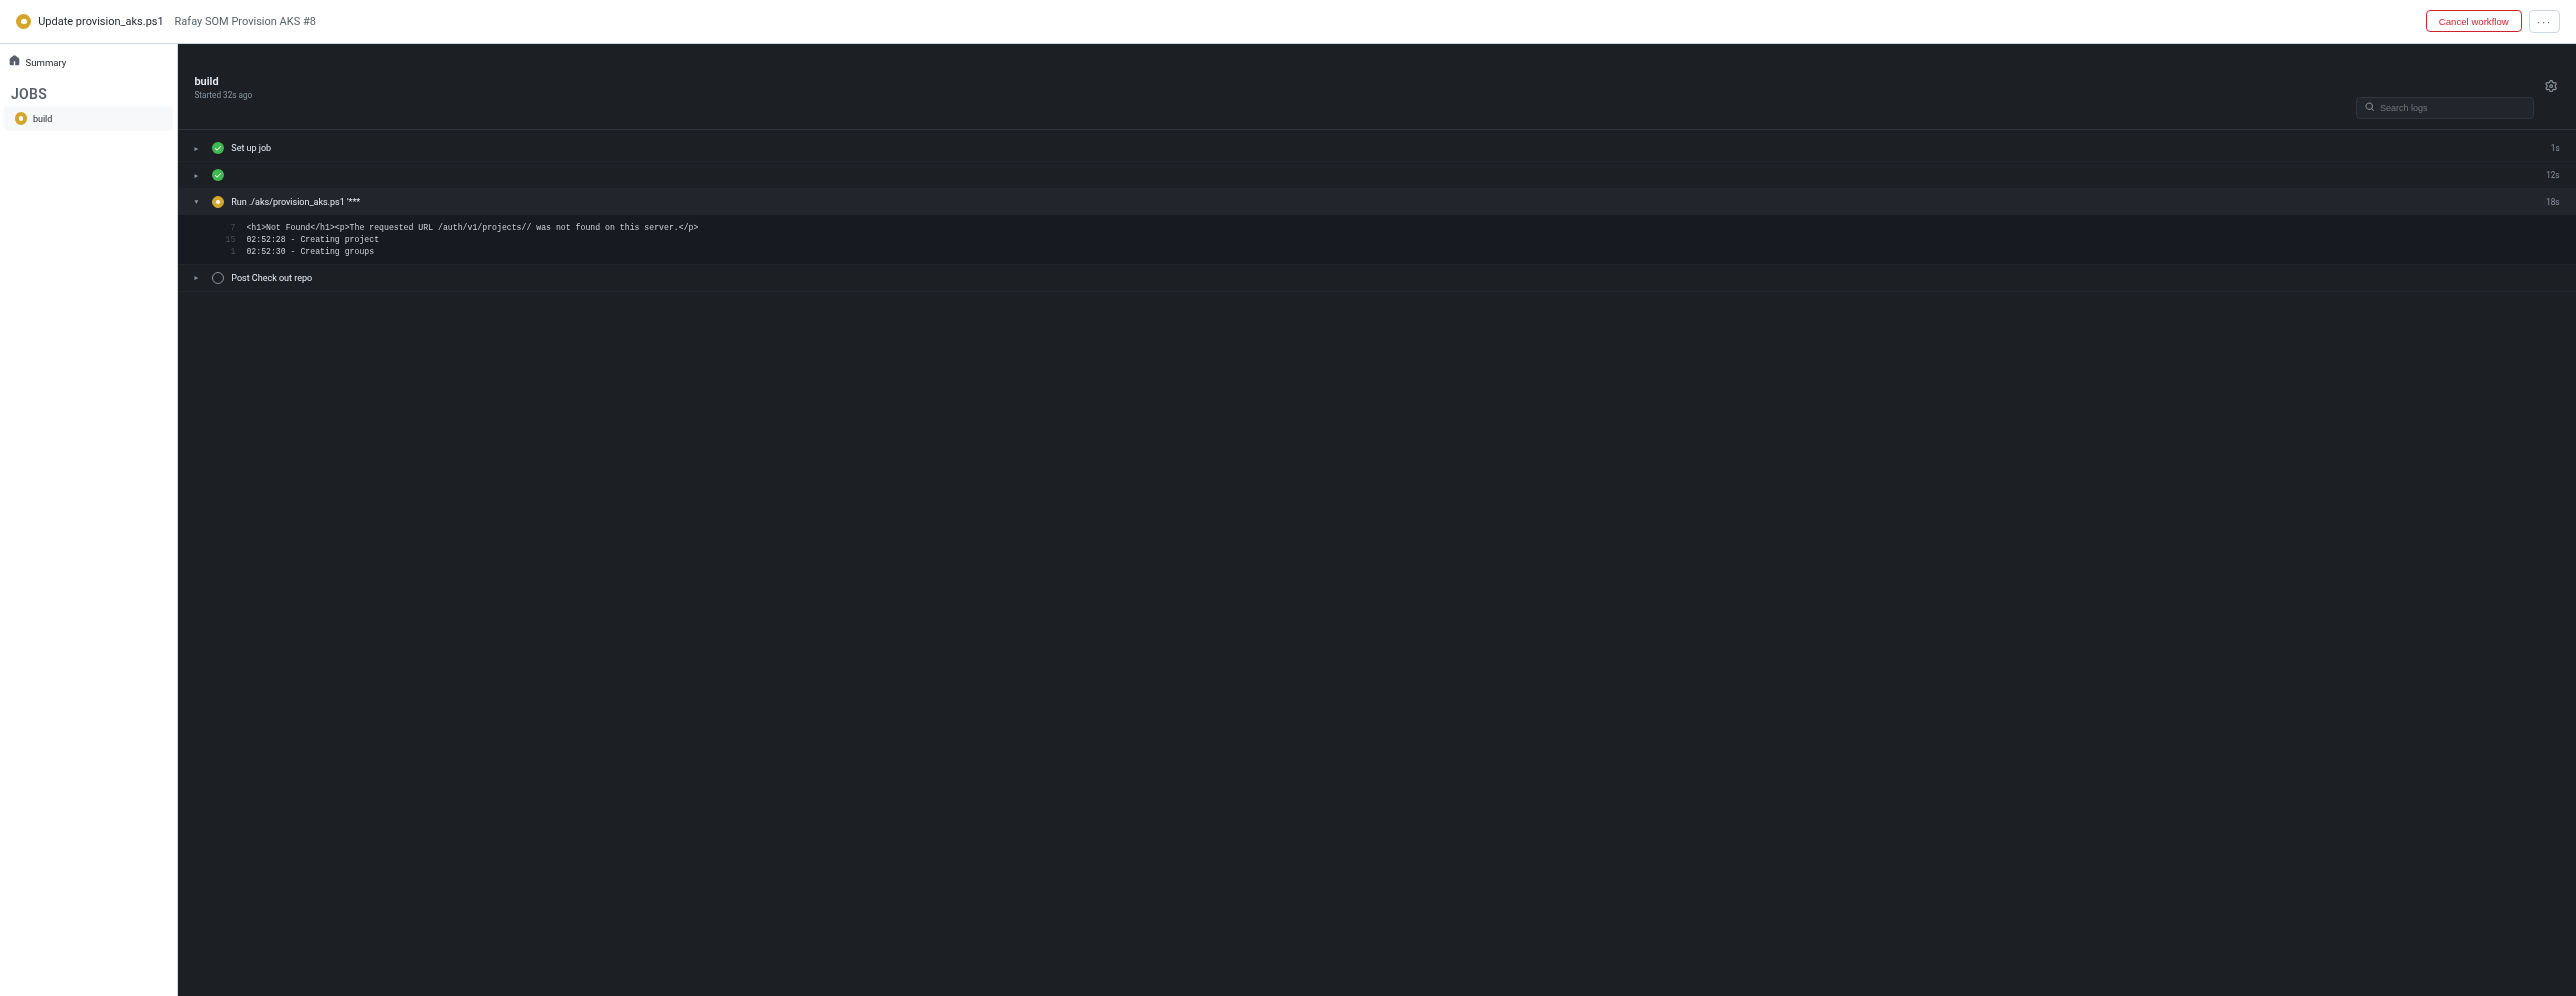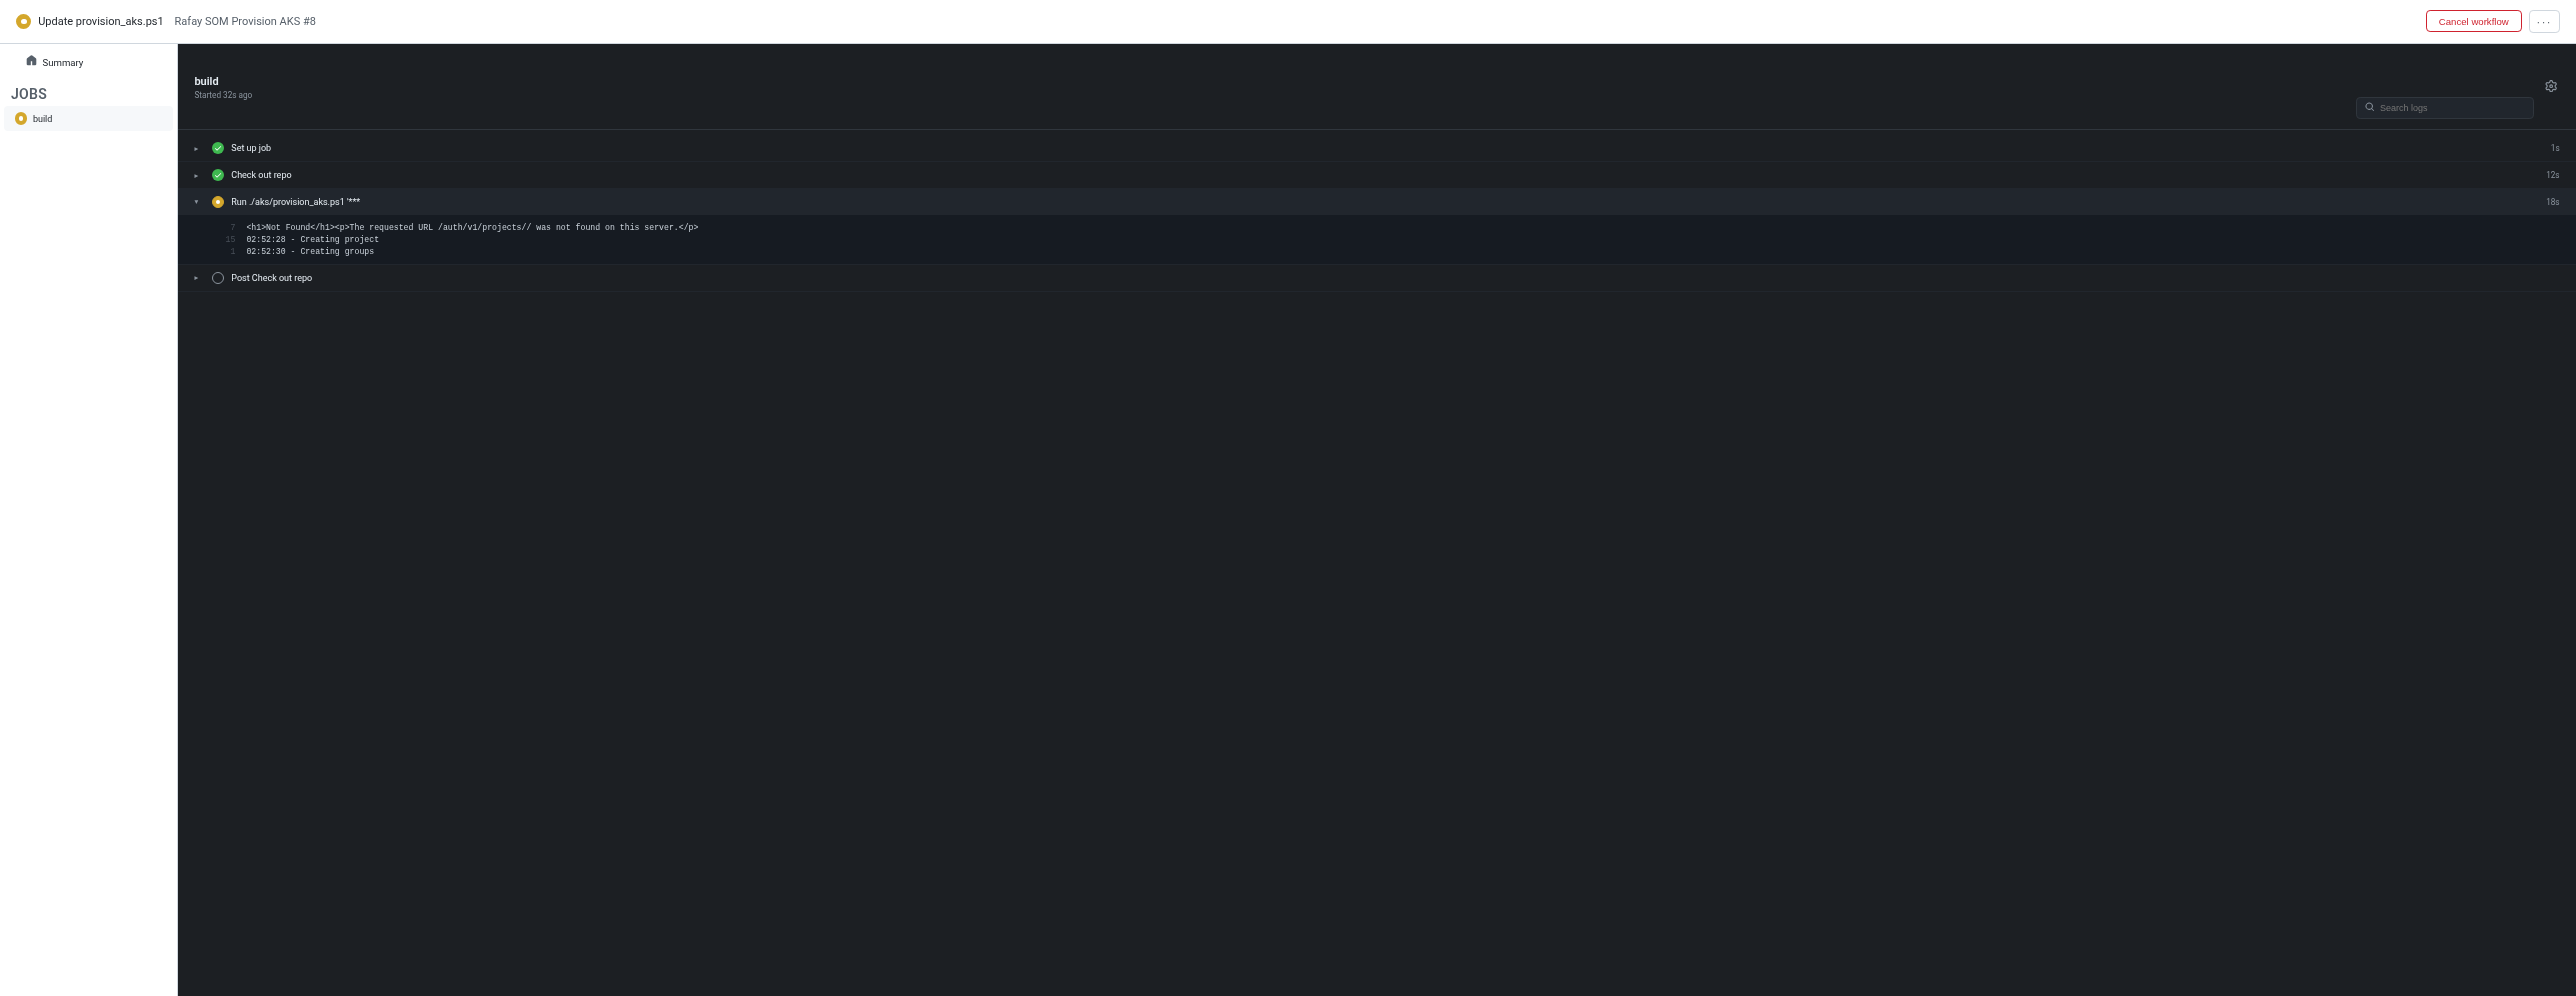--- a/index.html
+++ b/index.html
@@ -92,21 +92,21 @@
       width: 178px;
       border-right: 0.7px solid #d0d7de;
       background: #ffffff;
       flex-shrink: 0;
       overflow-y: auto;
     }
     .sidebar-summary {
       display: flex;
       align-items: center;
       gap: 5.5px;
-      padding: 11px 26px;
+      padding: 11px 9px;
       font-size: 9.6px;
       color: #24292f;
       cursor: pointer;
     }
     .home-icon {
       color: #57606a;
       font-size: 11px;
     }
     .sidebar-section-label {
       padding: 5.5px 11px 2.7px;
@@ -393,21 +393,20 @@
         <span class="step-time">1s</span>
       </div>
 
       <div class="step-row">
         <span class="step-chevron">▸</span>
         <div class="step-status-icon step-status-success">
           <svg width="8.2" height="8.2" viewBox="0 0 16 16" fill="white">
               <path d="M13.78 4.22a.75.75 0 0 1 0 1.06l-7.25 7.25a.75.75 0 0 1-1.06 0L2.22 9.28a.749.749 0 0 1 .326-1.275.749.749 0 0 1 .734.215l2.72 2.72 6.72-6.72a.75.75 0 0 1 1.06 0Z"></path>
             </svg>
         </div>
-        <span class="step-name">Check out repo</span>
         <span class="step-time">12s</span>
       </div>
 
       <div class="step-row step-row-expanded">
         <span class="step-chevron">▾</span>
         <div class="step-status-icon step-status-running">
           <div class="step-status-running-inner"></div>
         </div>
         <span class="step-name">Run ./aks/provision_aks.ps1 '***</span>
         <span class="step-time">18s</span>

